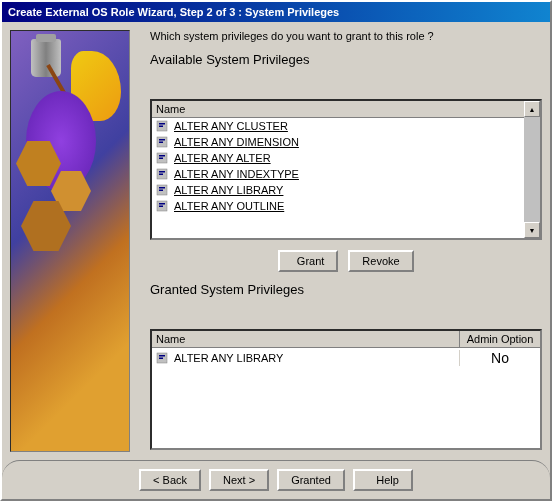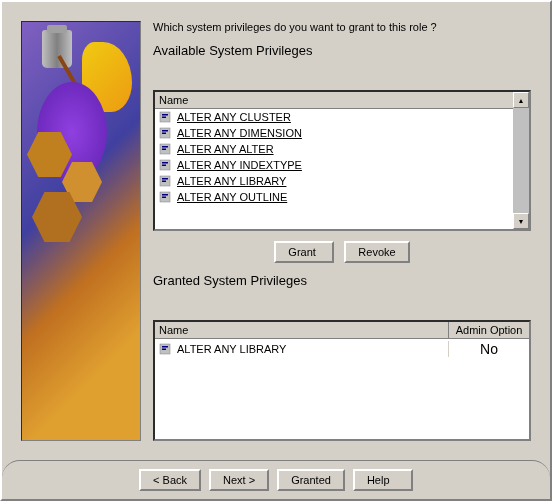--- a/index.html
+++ b/index.html
@@ -27,22 +27,22 @@
       padding: 3px 6px;
       font-size: 11px;
       font-weight: bold;
       display: flex;
       align-items: center;
       height: 20px;
     }
     .dialog-body {
       display: flex;
       flex: 1;
-      padding: 19px;
-      gap: 12px;
+      padding: 8px;
+      gap: 20px;
     }
     .left-panel {
       width: 120px;
       min-width: 120px;
       background: #6a5acd;
       overflow: hidden;
       border: 1px inset #808080;
       position: relative;
     }
     .left-panel-art {
@@ -226,21 +226,21 @@
       background: #d4d0c8;
       border: 2px solid;
       border-top-color: #ffffff;
       border-left-color: #ffffff;
       border-right-color: #808080;
       border-bottom-color: #808080;
       padding: 3px 12px;
       font-size: 11px;
       cursor: pointer;
       min-width: 60px;
-      text-align: left;
+      text-align: right;
     }
     .win-button:disabled {
       color: #808080;
     }
     .bottom-buttons {
       display: flex;
       justify-content: center;
       gap: 8px;
       padding: 8px;
       border-top: 1px solid #808080;
@@ -280,20 +280,23 @@
       width: 80px;
       padding: 1px 4px;
       font-size: 14px;
       text-align: center;
     }
   </style>
 </head>
 <body>
 
 <div class="dialog">
+  <div class="title-bar">
+    <span>Create External OS Role Wizard, Step 2 of 3 : System Privileges</span>
+  </div>
   <div class="dialog-body">
 
     <div class="left-panel">
       <div class="left-panel-art">
         <div class="art-can"></div>
         <div class="art-yellow-blob"></div>
         <div class="art-brush"></div>
         <div class="art-oval"></div>
         <div class="art-shape1"></div>
         <div class="art-shape2"></div>

